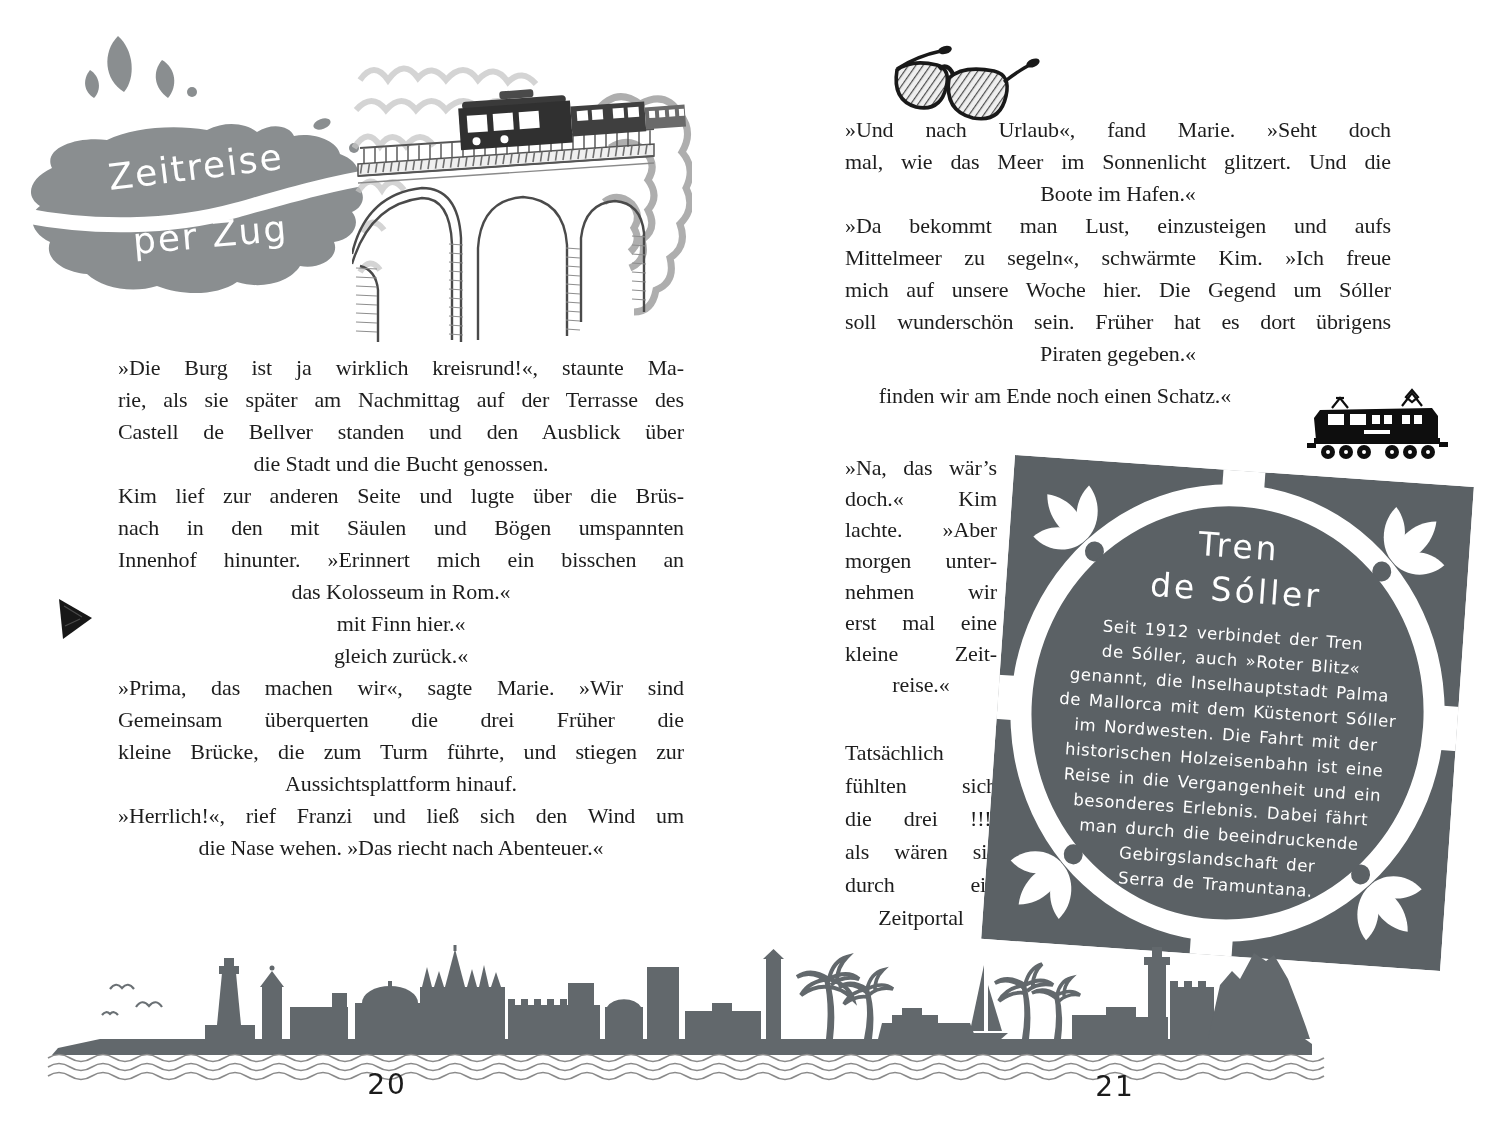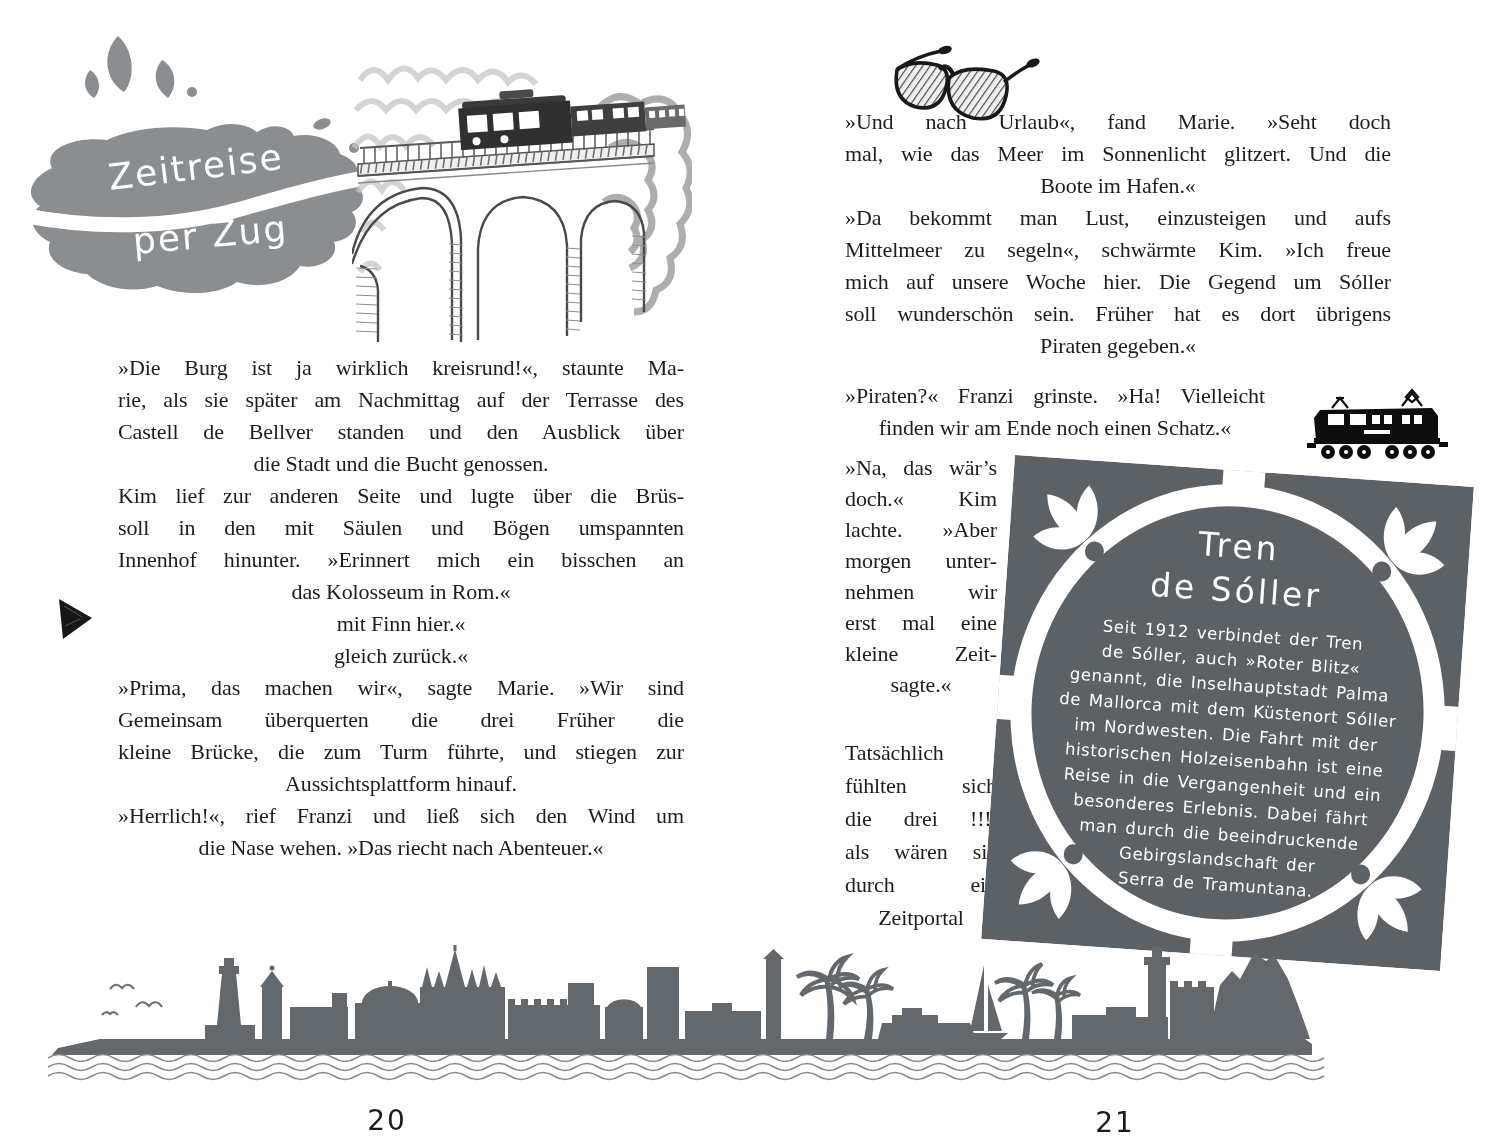--- a/index.html
+++ b/index.html
@@ -17,21 +17,21 @@
   #infobox{position:absolute;left:1015px;top:455px;width:460px;height:485px;
            transform:rotate(4deg);transform-origin:0 0;}
   #infobox svg{position:absolute;left:0;top:0;}
   .circle-text{position:absolute;left:38px;top:54px;width:384px;text-align:center;color:#fff;
                font-family:"DejaVu Sans",sans-serif;}
   .circle-title{font-size:33px;line-height:44px;letter-spacing:3px;}
   .circle-body{margin-top:10px;font-size:16.5px;line-height:25px;letter-spacing:0.6px;word-spacing:2px;}
   .circle-body .tline{text-align:center;}
   
   .pagenum{position:absolute;font-family:"DejaVu Sans",sans-serif;font-size:28px;
-           letter-spacing:2px;color:#1b1b1b;width:70px;text-align:center;margin-top:36px;}
+           letter-spacing:2px;color:#1b1b1b;width:70px;text-align:center;}
 </style>
 </head>
 <body>
 
 <svg class="abs" id="badge" style="left:22px;top:28px;" width="356" height="286" viewBox="0 0 356 286">
   <g fill="#8a8e90">
     <path d="M96,8 C80,24 82,52 102,64 C114,50 112,22 96,8 Z"></path>
     <path d="M140,32 C130,44 132,60 146,70 C156,58 154,40 140,32 Z"></path>
     <circle cx="170" cy="64" r="5"></circle>
     <path d="M68,42 C60,52 62,64 72,70 C80,62 78,48 68,42 Z"></path>
@@ -207,21 +207,21 @@
       <rect x="328" y="68" width="5" height="7" fill="#fff"></rect>
   </g>
 </svg>
 
 <div class="page-text" style="left:118px;top:352px;width:566px;">
     <div class="tline just">»Die Burg ist ja wirklich kreisrund!«, staunte Ma-</div>
     <div class="tline just">rie, als sie später am Nachmittag auf der Terrasse des</div>
     <div class="tline just">Castell de Bellver standen und den Ausblick über</div>
     <div class="tline">die Stadt und die Bucht genossen.</div>
     <div class="tline just">Kim lief zur anderen Seite und lugte über die Brüs-</div>
-    <div class="tline just">soll in den mit Säulen und Bögen umspannten</div>
+    <div class="tline just">nach in den mit Säulen und Bögen umspannten</div>
     <div class="tline just">Innenhof hinunter. »Erinnert mich ein bisschen an</div>
     <div class="tline">das Kolosseum in Rom.«</div>
     <div class="tline">mit Finn hier.«</div>
     <div class="tline">gleich zurück.«</div>
     <div class="tline just">»Prima, das machen wir«, sagte Marie. »Wir sind</div>
     <div class="tline just">Gemeinsam überquerten die drei Früher die</div>
     <div class="tline just">kleine Brücke, die zum Turm führte, und stiegen zur</div>
     <div class="tline">Aussichtsplattform hinauf.</div>
     <div class="tline just">»Herrlich!«, rief Franzi und ließ sich den Wind um</div>
     <div class="tline">die Nase wehen. »Das riecht nach Abenteuer.«</div>
@@ -241,33 +241,32 @@
   </defs>
   <path d="M14,32 Q9,62 33,69 Q57,74 63,50 Q68,31 54,27 Q28,21 14,32 Z" fill="url(#hatch)" stroke="#191919" stroke-width="3.6"></path>
   <path d="M66,40 Q61,73 90,80 Q117,85 123,58 Q128,37 111,33 Q80,27 66,40 Z" fill="url(#hatch)" stroke="#191919" stroke-width="3.6"></path>
   <path d="M56,31 Q64,24 70,36" stroke="#191919" stroke-width="4.5" fill="none"></path>
   <path d="M14,31 Q34,18 58,13" stroke="#191919" stroke-width="3.4" fill="none"></path>
   <ellipse cx="62" cy="12" rx="7" ry="4" transform="rotate(-15 62 12)" fill="#191919"></ellipse>
   <path d="M121,44 Q138,31 147,27" stroke="#191919" stroke-width="3.4" fill="none"></path>
   <ellipse cx="150" cy="25" rx="7" ry="4" transform="rotate(-22 150 25)" fill="#191919"></ellipse>
 </svg>
 
-<div class="page-text" style="left:845px;top:106px;width:546px;">
+<div class="page-text" style="left:845px;top:114px;width:546px;">
     <div class="tline just">»Und nach Urlaub«, fand Marie. »Seht doch</div>
     <div class="tline just">mal, wie das Meer im Sonnenlicht glitzert. Und die</div>
     <div class="tline">Boote im Hafen.«</div>
     <div class="tline just">»Da bekommt man Lust, einzusteigen und aufs</div>
     <div class="tline just">Mittelmeer zu segeln«, schwärmte Kim. »Ich freue</div>
     <div class="tline just">mich auf unsere Woche hier. Die Gegend um Sóller</div>
     <div class="tline just">soll wunderschön sein. Früher hat es dort übrigens</div>
     <div class="tline">Piraten gegeben.«</div>
   </div>
 
 <div class="page-text" style="left:845px;top:380px;width:420px;">
-    <div class="tline just">»Piraten?« Franzi grinste. »Ha! Vielleicht</div>
     <div class="tline">finden wir am Ende noch einen Schatz.«</div>
   </div>
 
 <svg class="abs" style="left:1306px;top:386px;" width="145" height="80" viewBox="0 0 145 80">
   <g fill="#0e0e0e">
     <path d="M14,24 L126,22 L132,30 L132,52 L10,54 L8,32 Z"></path>
     <rect x="8" y="52" width="126" height="6"></rect>
     <rect x="1" y="57" width="9" height="5"></rect>
       <rect x="133" y="56" width="9" height="5"></rect>
   </g>
@@ -305,21 +304,21 @@
 </svg>
 
 <div class="page-text narrow" style="left:845px;top:452px;width:152px;">
     <div class="tline just">»Na, das wär’s</div>
     <div class="tline just">doch.«  Kim</div>
     <div class="tline just">lachte. »Aber</div>
     <div class="tline just">morgen unter-</div>
     <div class="tline just">nehmen wir</div>
     <div class="tline just">erst mal eine</div>
     <div class="tline just">kleine Zeit-</div>
-    <div class="tline">sagte.«</div>
+    <div class="tline">reise.«</div>
   </div>
 <div class="page-text col2" style="left:845px;top:736px;width:152px;">
     <div class="tline just">Tatsächlich</div>
     <div class="tline just">fühlten sich</div>
     <div class="tline just">die drei !!!,</div>
     <div class="tline just">als wären sie</div>
     <div class="tline just">durch ein</div>
     <div class="tline">Zeitportal</div>
   </div>
 

